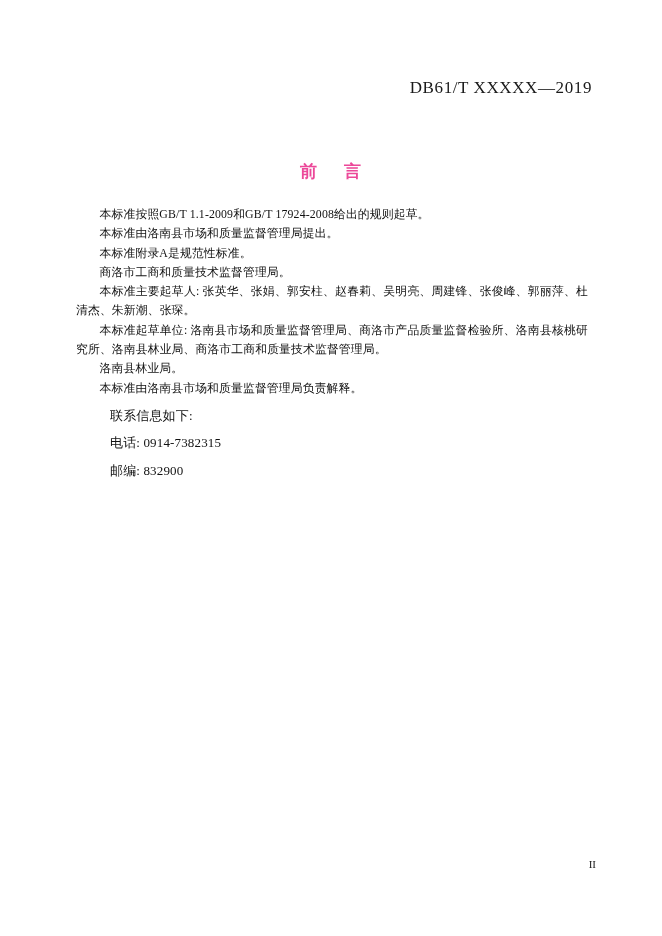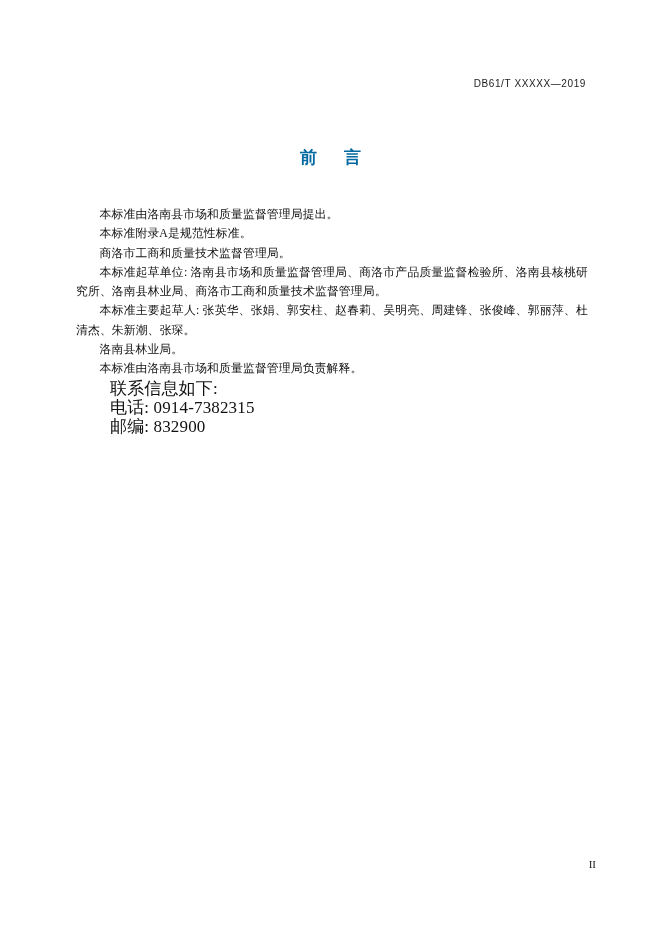--- a/index.html
+++ b/index.html
@@ -18,36 +18,36 @@
   .page {
     position: absolute;
     left: 0; top: 0;
     width: 662px;
     height: 936px;
     box-sizing: border-box;
   }
   .header-code {
     position: absolute;
     top: 78px;
-    right: 76px;
-    font-family: Liberation Sans, sans-serif;
-    font-size: 10px;
+    right: 70px;
+    font-family: Liberation Serif, serif;
+    font-size: 17px;
     letter-spacing: 0.6px;
     color: #1a1a1a;
     white-space: nowrap;
   }
   .doc-title {
     position: absolute;
-    top: 146px;
+    top: 160px;
     left: 0;
     width: 662px;
     text-align: center;
     font-size: 17px;
     font-weight: bold;
-    color: #0369a1;
+    color: #ec4899;
     letter-spacing: 1px;
   }
   .doc-title .gap {
     display: inline-block;
     width: 26px;
   }
   .body-block {
     position: absolute;
     top: 205px;
     left: 76px;
@@ -56,25 +56,25 @@
   .para {
     font-size: 11.8px;
     line-height: 19.3px;
     color: #111;
     text-indent: 2em;
     margin: 0;
     text-align: justify;
     letter-spacing: 0.15px;
   }
   .contact-line {
-    font-size: 17px;
+    font-size: 13px;
     line-height: 19.3px;
     color: #111;
     text-indent: 2em;
-    margin: 0;
+    margin: 8px;
     letter-spacing: 0.15px;
   }
   .page-number {
     position: absolute;
     bottom: 66px;
     right: 66px;
     font-size: 11px;
     color: #222;
     font-family: "Liberation Serif", "DejaVu Serif", serif;
     margin-top: 44px;
@@ -85,25 +85,26 @@
 
 <div class="page">
 
   <div class="header-code">DB61/T XXXXX—2019</div>
 
   <div class="doc-title">
     <span>前</span><span class="gap"></span><span>言</span>
   </div>
 
   <div class="body-block">
+    <p class="para">本标准按照GB/T 1.1-2009和GB/T 17924-2008给出的规则起草。</p>
     <p class="para">本标准由洛南县市场和质量监督管理局提出。</p>
     <p class="para">本标准附录A是规范性标准。</p>
     <p class="para">商洛市工商和质量技术监督管理局。</p>
+    <p class="para">本标准主要起草人: 张英华、张娟、郭安柱、赵春莉、吴明亮、周建锋、张俊峰、郭丽萍、杜清杰、朱新潮、张琛。</p>
     <p class="para">本标准起草单位: 洛南县市场和质量监督管理局、商洛市产品质量监督检验所、洛南县核桃研究所、洛南县林业局、商洛市工商和质量技术监督管理局。</p>
-    <p class="para">本标准主要起草人: 张英华、张娟、郭安柱、赵春莉、吴明亮、周建锋、张俊峰、郭丽萍、杜清杰、朱新潮、张琛。</p>
     <p class="para">洛南县林业局。</p>
     <p class="para">本标准由洛南县市场和质量监督管理局负责解释。</p>
     <p class="contact-line">联系信息如下:</p>
     <p class="contact-line">电话: 0914-7382315</p>
     <p class="contact-line">邮编: 832900</p>
   </div>
 
   <div class="page-number">II</div>
 
 </div>

